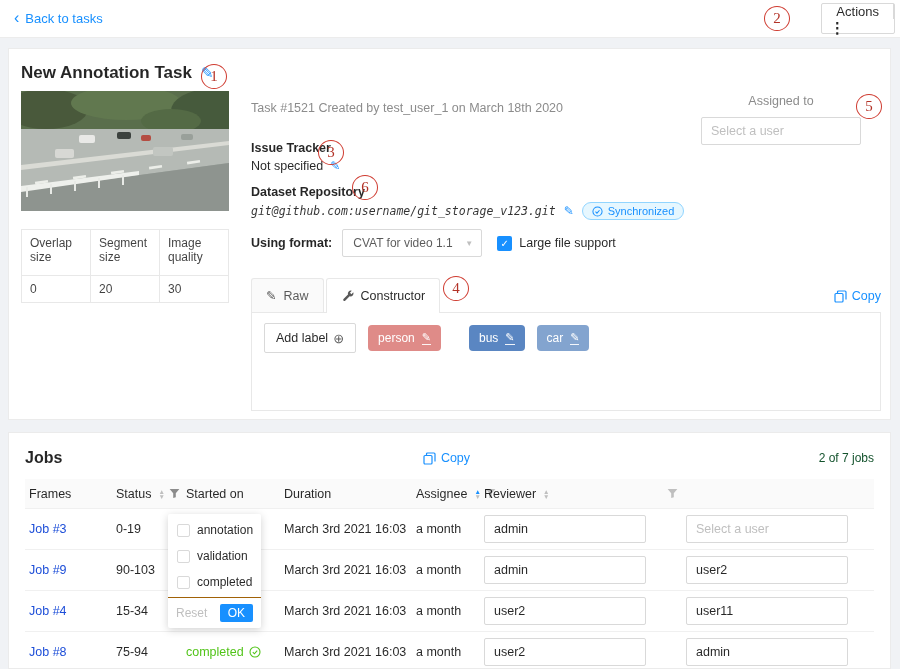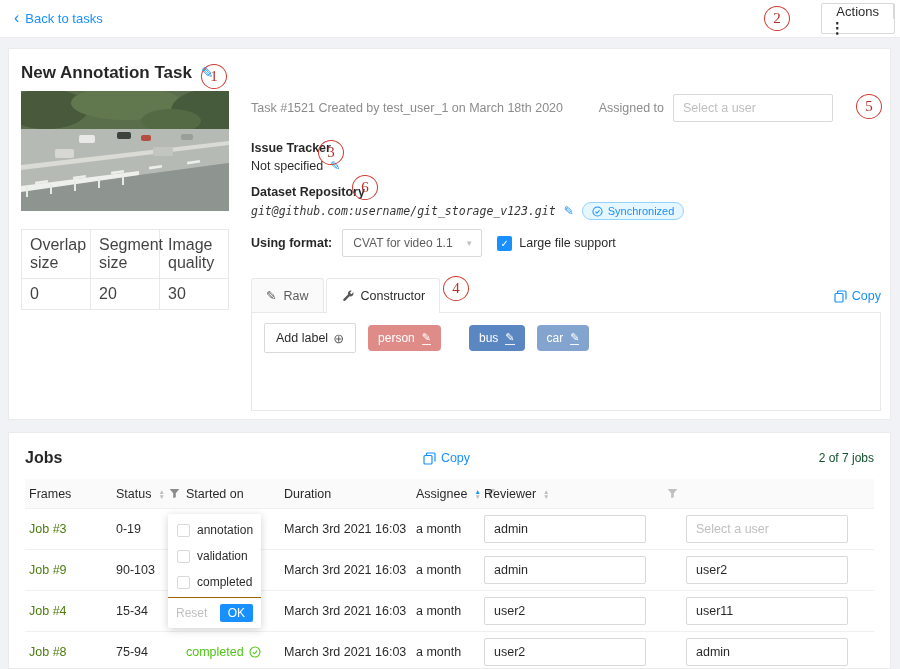--- a/index.html
+++ b/index.html
@@ -20,27 +20,27 @@
   .card-jobs { top: 432px; height: 237px; overflow: hidden; }
 
   
   .task-title-row { position: absolute; left: 12px; top: 14px; display: flex; align-items: center; gap: 9px; }
   .task-title { font-size: 17px; font-weight: 600; }
   .pencil { color: #1890ff; cursor: pointer; }
   .title-pencil { font-size: 15px; }
 
   .left-col { position: absolute; left: 12px; top: 42px; width: 208px; }
   .preview { width: 208px; height: 120px; display: block; }
-  .params-table { margin-top: 18px; width: 208px; border-collapse: collapse; font-size: 16px; color: rgba(0,0,0,.75); table-layout: fixed; }
+  .params-table { margin-top: 18px; width: 208px; border-collapse: collapse; font-size: 12px; color: rgba(0,0,0,.75); table-layout: fixed; }
   .params-table td { border: 1px solid #e8e8e8; padding: 6px 8px; vertical-align: top; }
   .params-table .hdr td { height: 46px; }
 
   .right-col { position: absolute; left: 242px; top: 42px; width: 630px; }
   .meta { position: absolute; left: 0; top: 10px; font-size: 12.5px; color: #8c8c8c; }
-  .assigned { position: absolute; right: 48px; top: 3px; display: flex; align-items: center; gap: 9px; }
+  .assigned { position: absolute; right: 20px; top: 3px; display: flex; align-items: center; gap: 9px; flex-direction: column; }
   .assigned-label { font-size: 12.5px; color: #8c8c8c; }
   .ant-input { height: 28px; border: 1px solid #d9d9d9; border-radius: 2px; padding: 0 9px; font-size: 12.5px; font-family: inherit; color: rgba(0,0,0,.85); outline: none; background: #fff; }
   .ant-input::placeholder { color: #bfbfbf; }
   .assigned .ant-input { width: 160px; }
 
   .block-label { font-weight: 700; font-size: 12.5px; }
   .issue-label { position: absolute; left: 0; top: 50px; }
   .issue-value { position: absolute; left: 0; top: 68px; font-size: 12.5px; display: flex; gap: 7px; align-items: center; }
   .repo-label { position: absolute; left: 0; top: 94px; }
   .repo-row { position: absolute; left: 0; top: 111px; display: flex; align-items: center; gap: 8px; }
@@ -70,21 +70,21 @@
   
   .jobs-head { display: flex; align-items: center; padding: 16px 16px 12px; }
   .jobs-title { font-size: 16px; font-weight: 700; margin-right: 12px; }
   .jobs-count { margin-left: auto; font-size: 12px; color: #14532d; }
   .jtable { margin: 0 16px; font-size: 12.5px; }
   .jrow { display: grid; grid-template-columns: 87px 70px 98px 132px 68px 202px 192px; align-items: center; }
   .jhead { background: #fafafa; height: 30px; border-bottom: 1px solid #f0f0f0; font-weight: 500; }
   .jhead > div { display: flex; align-items: center; gap: 4px; padding-left: 4px; height: 100%; }
   .jbody { height: 41px; border-bottom: 1px solid #f0f0f0; }
   .jbody > div { padding-left: 4px; }
-  .job-link { color: #4d7c0f; cursor: pointer; }
+  .job-link { color: #1d4ed8; cursor: pointer; }
   .sorter { display: inline-flex; flex-direction: column; line-height: 5px; font-size: 6.5px; color: #bfbfbf; margin-left: 3px; cursor: pointer; }
   .sorter .on { color: #1890ff; }
   .funnel { margin-left: auto; margin-right: 16px; cursor: pointer; display: flex; }
   .funnel.av { margin-right: 14px; }
   .funnel.rv { margin-right: 4px; }
   .funnel svg { fill: #bfbfbf; }
   .funnel.hot svg { fill: #8c8c8c; }
   .status-completed { color: #52c41a; display: flex; align-items: center; gap: 5px; }
   .jbody .ant-input { width: 162px; }
 

